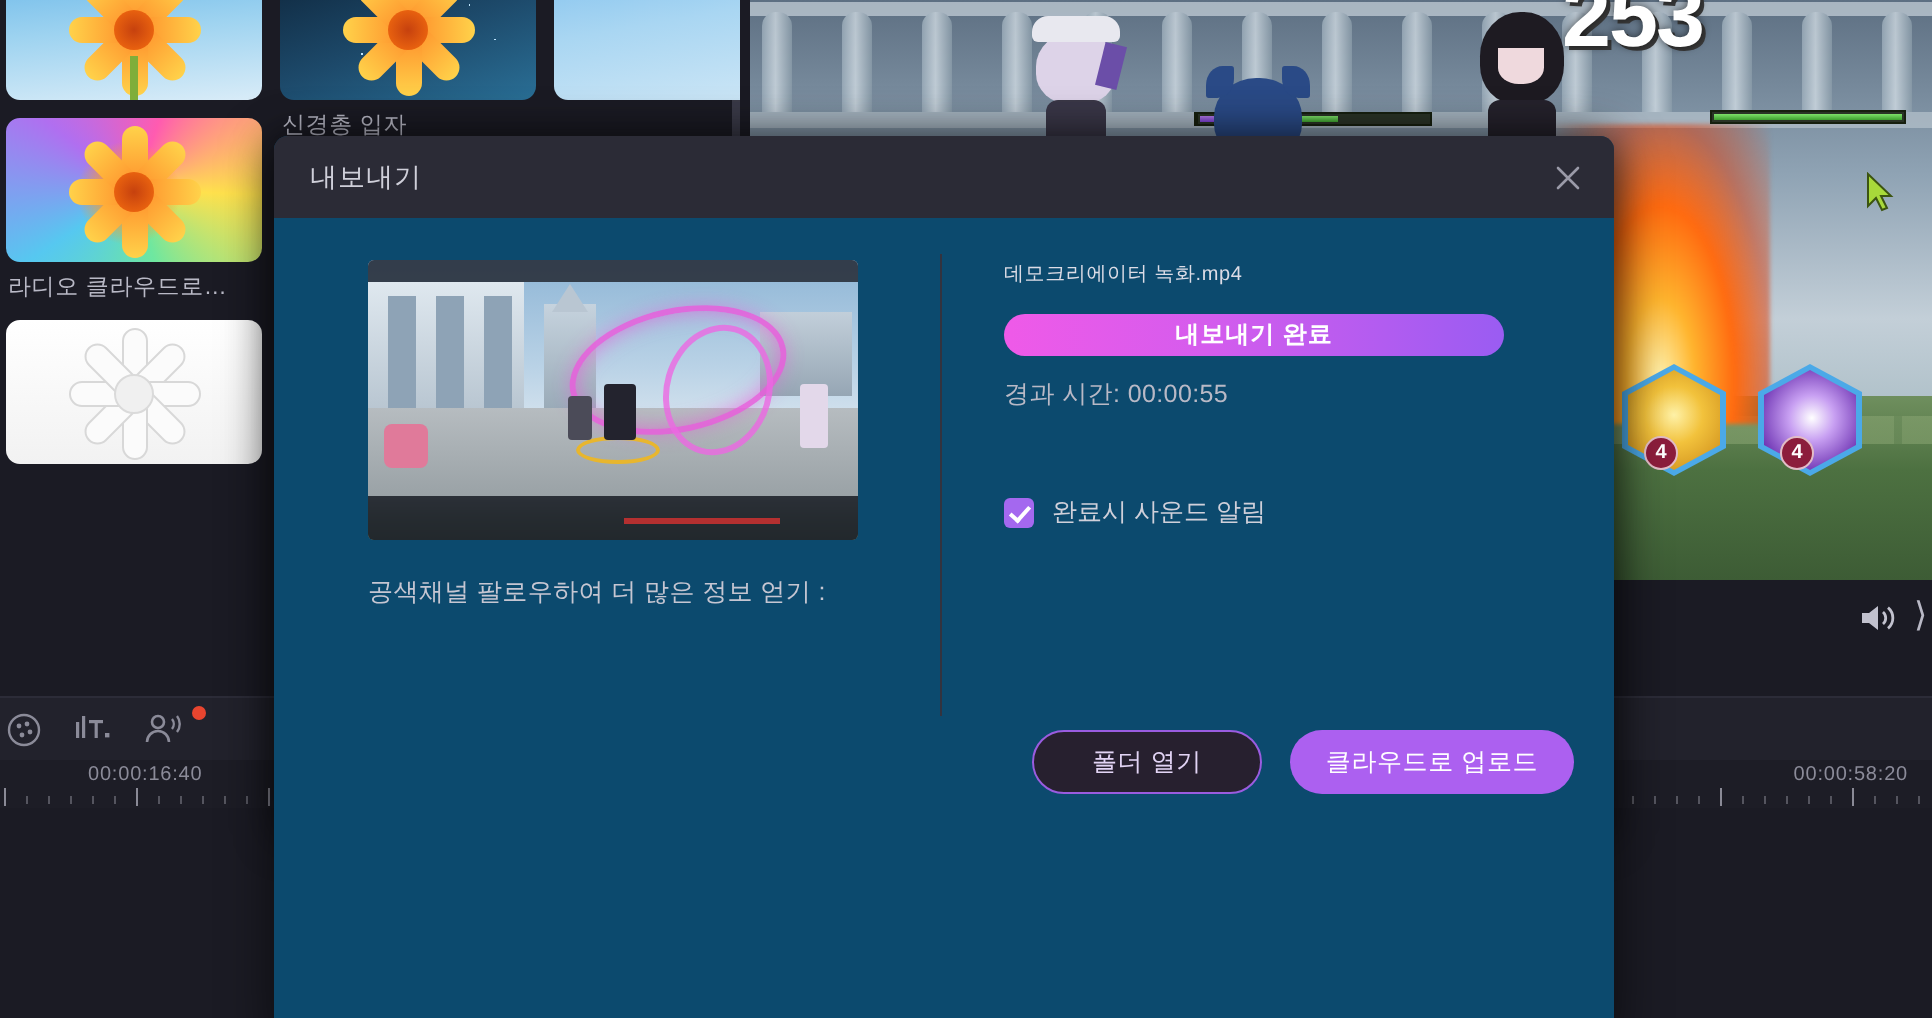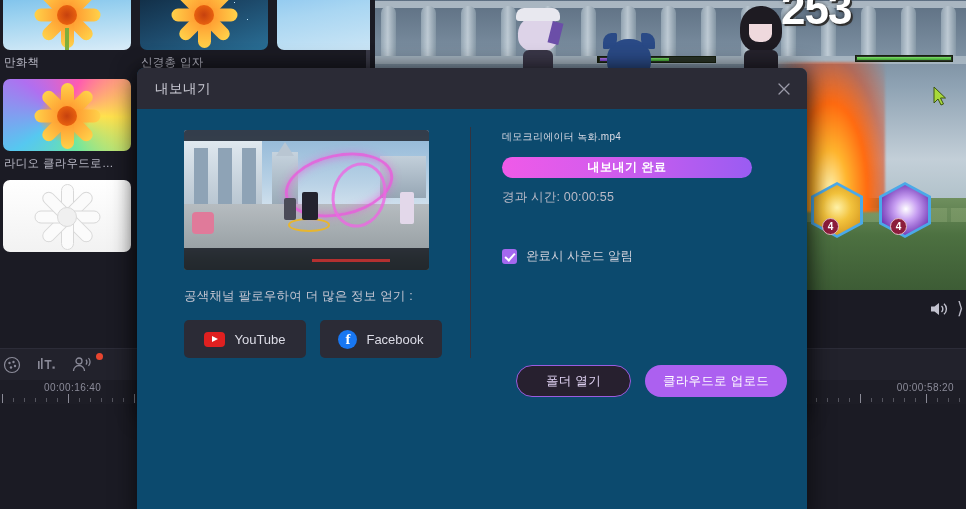--- a/index.html
+++ b/index.html
@@ -278,21 +278,20 @@
               <i style="transform:rotate(90deg)"></i>
                 <i style="transform:rotate(135deg)"></i>
               <i style="transform:rotate(180deg)"></i>
                 <i style="transform:rotate(225deg)"></i>
               <i style="transform:rotate(270deg)"></i>
                 <i style="transform:rotate(315deg)"></i>
               <b></b>
             </div>
             <div class="stem"></div>
           </div>
-          <div class="lib-label">만화책</div>
         </div>
         <div class="lib-card">
           <div class="lib-thumb">
             <div class="fl fl-rainbow"></div>
             <div class="petals">
               <i style="transform:rotate(0deg)"></i>
                 <i style="transform:rotate(45deg)"></i>
               <i style="transform:rotate(90deg)"></i>
                 <i style="transform:rotate(135deg)"></i>
               <i style="transform:rotate(180deg)"></i>
@@ -620,30 +619,20 @@
           <div class="vt-sprite" style="left:118px;top:62px;width:16px;height:28px;background:#23232e;"></div>
           <div class="vt-sprite" style="left:216px;top:62px;width:14px;height:32px;background:#e3d8ea;"></div>
           <div class="vt-sprite" style="left:8px;top:82px;width:22px;height:22px;background:#e07a9a;border-radius:4px;"></div>
           <div class="vt-bar"></div>
           <div class="vt-botbar"></div>
           <div class="vt-hp" style="left:128px;bottom:8px;width:78px;"></div>
         </div>
 
         <div class="share-text">공색채널 팔로우하여 더 많은 정보 얻기 :</div>
 
-        <div class="share-row">
-          <div class="share-btn">
-            <span class="yt-ico"></span>
-            <span class="lbl">YouTube</span>
-          </div>
-          <div class="share-btn">
-            <span class="fb-ico">f</span>
-            <span class="lbl">Facebook</span>
-          </div>
-        </div>
       </div>
 
       <div class="dlg-right">
         <div class="divider"></div>
 
         <div class="file-name">데모크리에이터 녹화.mp4</div>
 
         <div class="progress">
           <span>내보내기 완료</span>
         </div>

